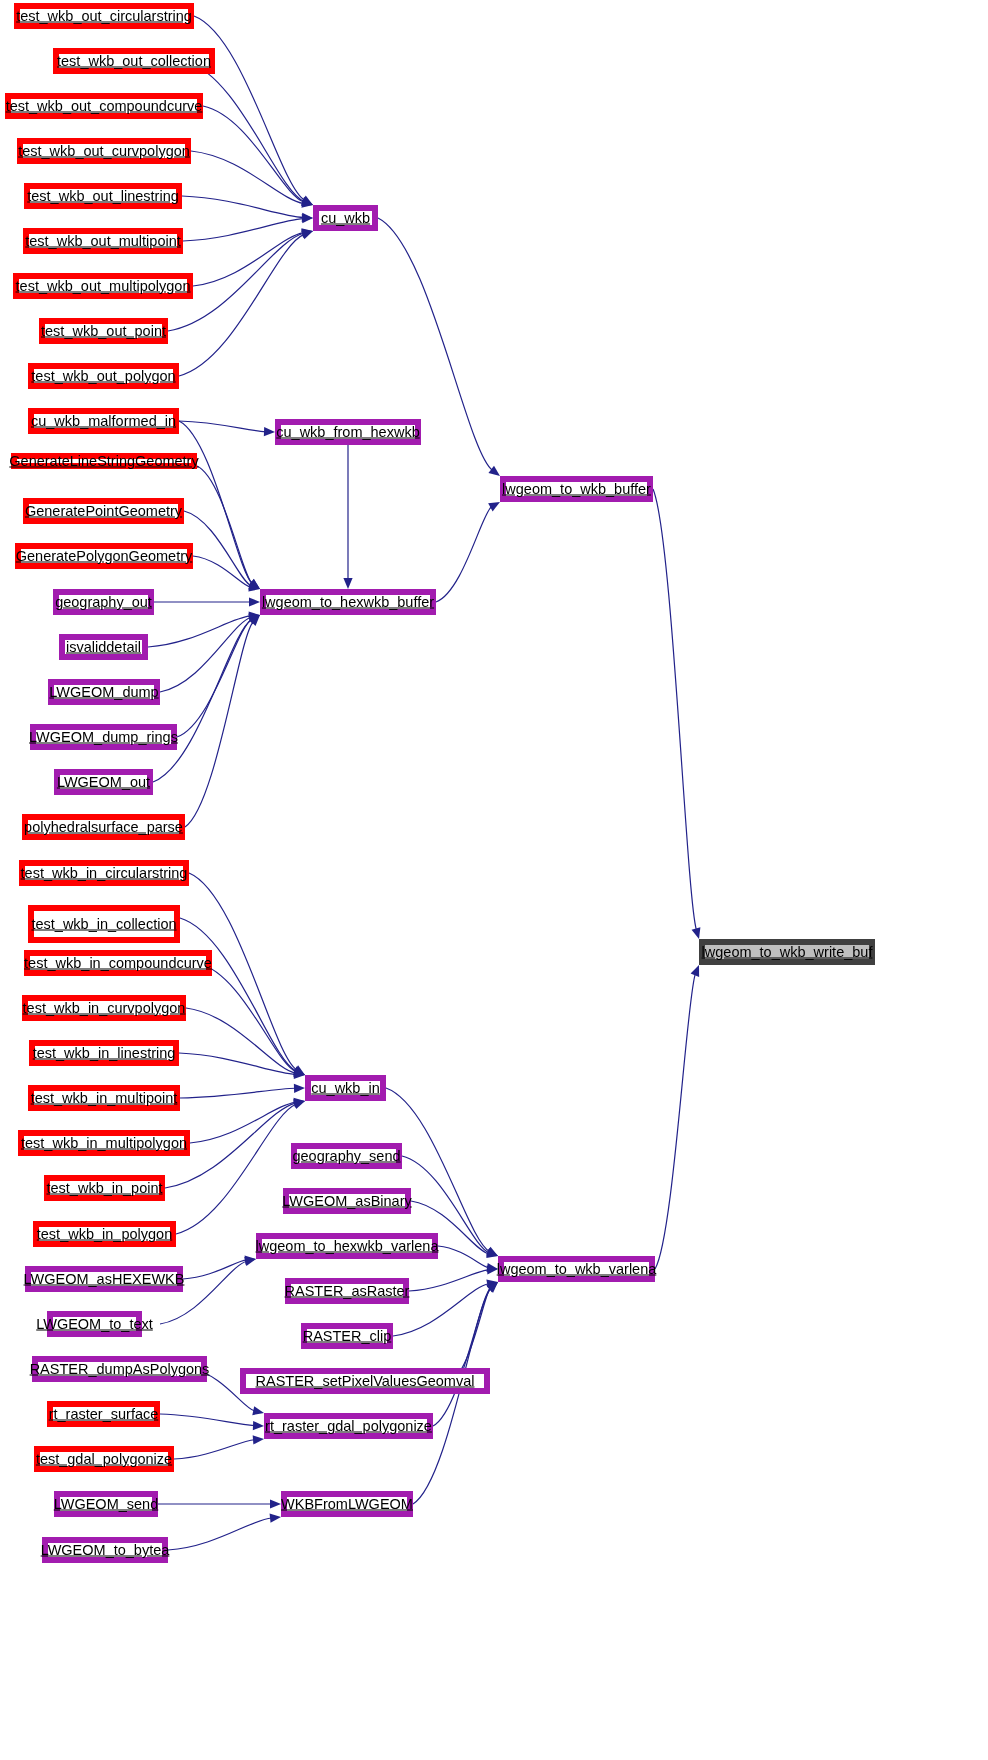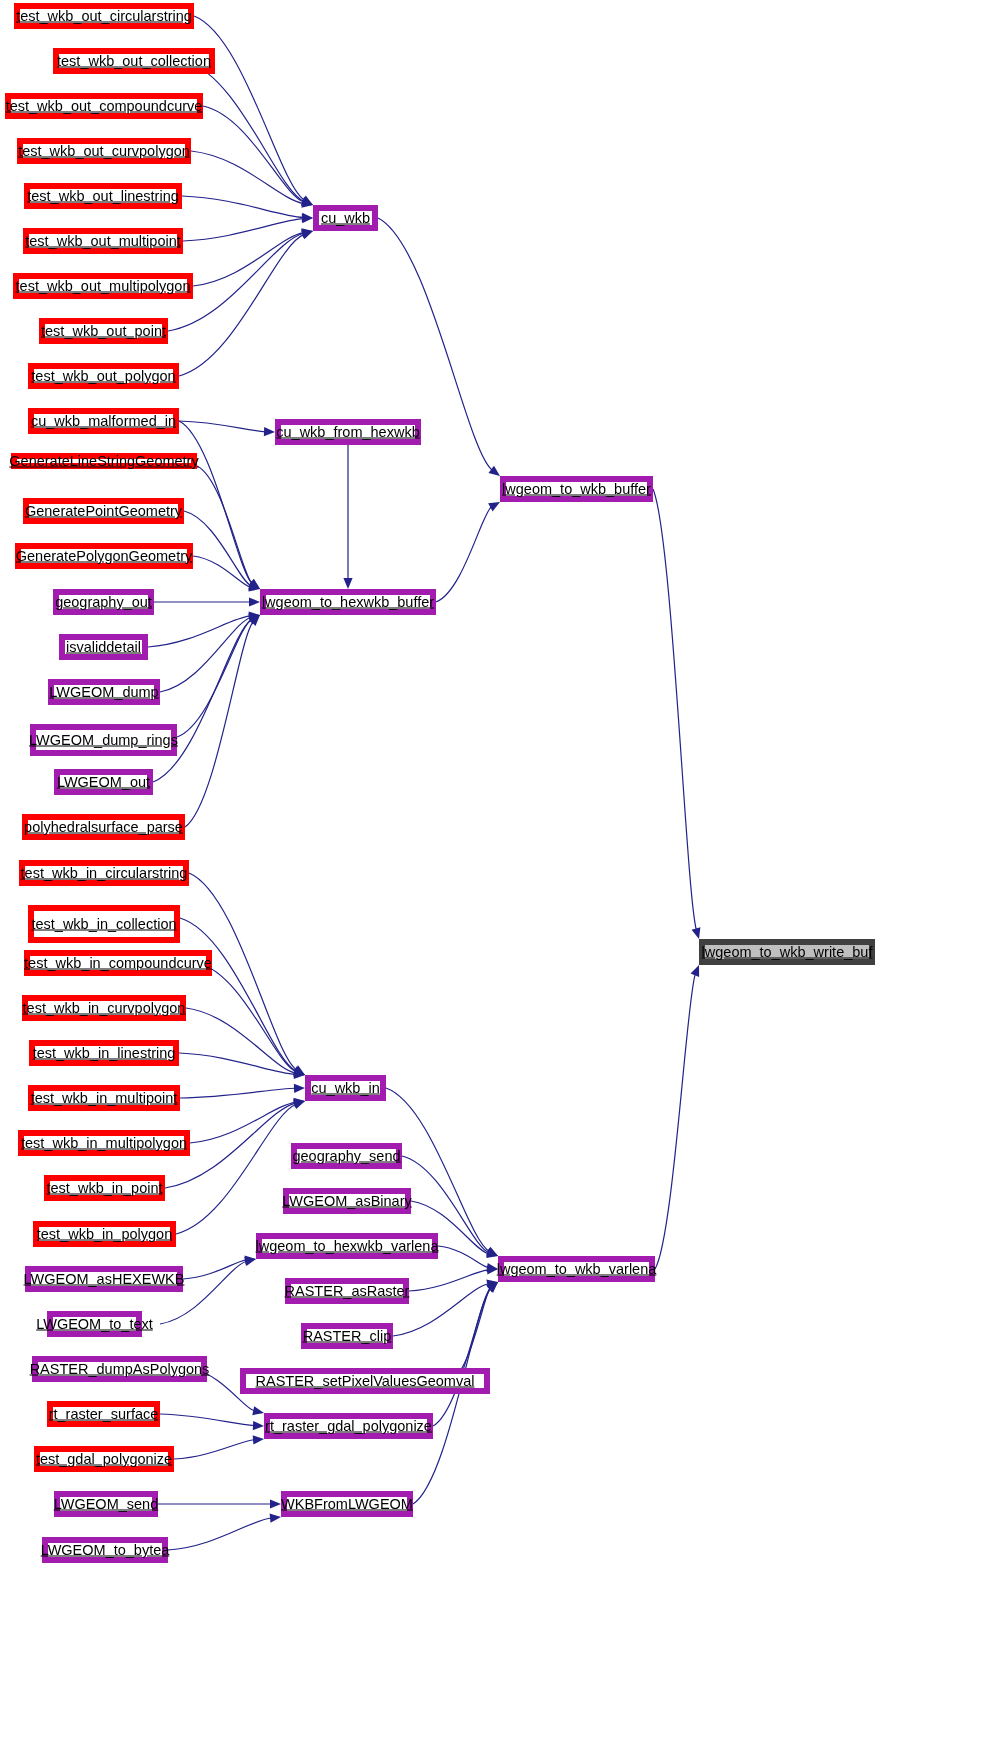--- a/index.html
+++ b/index.html
@@ -201,21 +201,21 @@
       </div>
       <div class="node" style="left: 53px; top: 589px; width: 101px; height: 26px;">
         <span class="node-label">geography_out</span>
       </div>
       <div class="node" style="left: 59px; top: 634px; width: 89px; height: 26px;">
         <span class="node-label">isvaliddetail</span>
       </div>
       <div class="node" style="left: 48px; top: 679px; width: 112px; height: 26px;">
         <span class="node-label">LWGEOM_dump</span>
       </div>
-      <div class="node" style="left: 30px; top: 724px; width: 147px; height: 32px;">
+      <div class="node" style="left: 30px; top: 724px; width: 147px; height: 26px;">
         <span class="node-label">LWGEOM_dump_rings</span>
       </div>
       <div class="node" style="left: 54px; top: 769px; width: 99px; height: 26px; align-items: center;">
         <span class="node-label">LWGEOM_out</span>
       </div>
       <div class="node red" style="left: 22px; top: 814px; width: 163px; height: 26px;">
         <span class="node-label">polyhedralsurface_parse</span>
       </div>
       <div class="node red" style="left: 19px; top: 860px; width: 170px; height: 26px;">
         <span class="node-label">test_wkb_in_circularstring</span>

